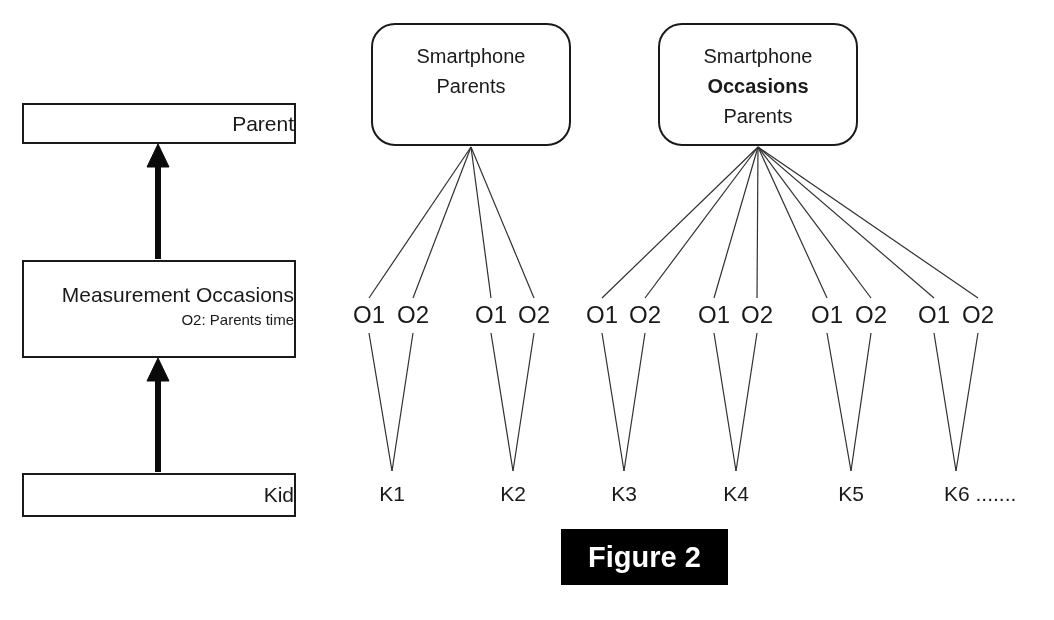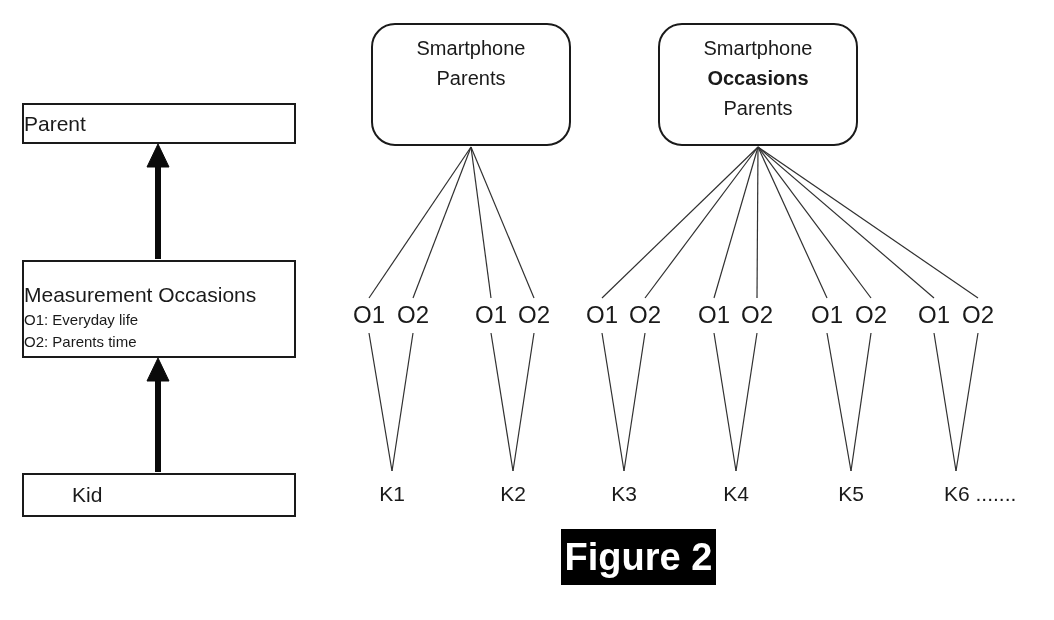--- a/index.html
+++ b/index.html
@@ -18,39 +18,39 @@
   }
   svg.lines {
     position: absolute;
     left: 0; top: 0;
     width: 1054px; height: 620px;
   }
   .box {
     position: absolute;
     border: 2px solid #1a1a1a;
     background: #ffffff;
-    text-align: left;
+    text-align: right;
     box-sizing: border-box;
   }
   .parent-box { left: 22px; top: 103px; width: 274px; height: 41px; font-size: 21px; line-height: 37px; }
   .kid-box    { left: 22px; top: 473px; width: 274px; height: 44px; font-size: 21px; line-height: 40px; padding-left: 48px; }
   .measure-box{ left: 22px; top: 260px; width: 274px; height: 98px; padding-top: 19px; }
   .measure-title { font-size: 21px; line-height: 28px; }
   .measure-sub   { font-size: 15px; line-height: 22px; }
   .round-box {
     position: absolute;
     top: 23px;
     width: 200px;
     height: 123px;
     border: 2px solid #1a1a1a;
     border-radius: 24px;
     background: #ffffff;
     text-align: center;
     box-sizing: border-box;
-    padding-top: 8px;
+    padding-top: 16px;
     font-size: 20px;
     line-height: 30px;
   }
   .round-box .bold { font-weight: bold; }
   .rb-1 { left: 371px; }
   .rb-2 { left: 658px; }
   .o-label {
     position: absolute;
     top: 301px;
     transform: translateX(-50%);
@@ -61,24 +61,24 @@
     position: absolute;
     top: 482px;
     transform: translateX(-50%);
     font-size: 21px;
     white-space: nowrap;
   }
   .k-label.k-last { transform: none; }
   .figure-caption {
     position: absolute;
     left: 561px; top: 529px;
-    width: 155px; height: 56px;
+    width: 167px; height: 56px;
     background: #000000;
     color: #ffffff;
-    font-size: 38px;
+    font-size: 29px;
     font-weight: bold;
     text-align: center;
     line-height: 56px;
   }
 </style>
 </head>
 <body>
 
 <div class="canvas">
 
@@ -126,21 +126,20 @@
       <line x1="978" y1="333" x2="956" y2="471"></line>
     </g>
   </svg>
 
   <div class="box parent-box">
     <span>Parent</span>
   </div>
 
   <div class="box measure-box">
     <div class="measure-title">Measurement Occasions</div>
-    <div class="measure-sub">O1: Everyday life</div>
     <div class="measure-sub">O2: Parents time</div>
   </div>
 
   <div class="box kid-box">
     <span>Kid</span>
   </div>
 
   <div class="round-box rb-1">
     <div>Smartphone</div>
     <div>Parents</div>

